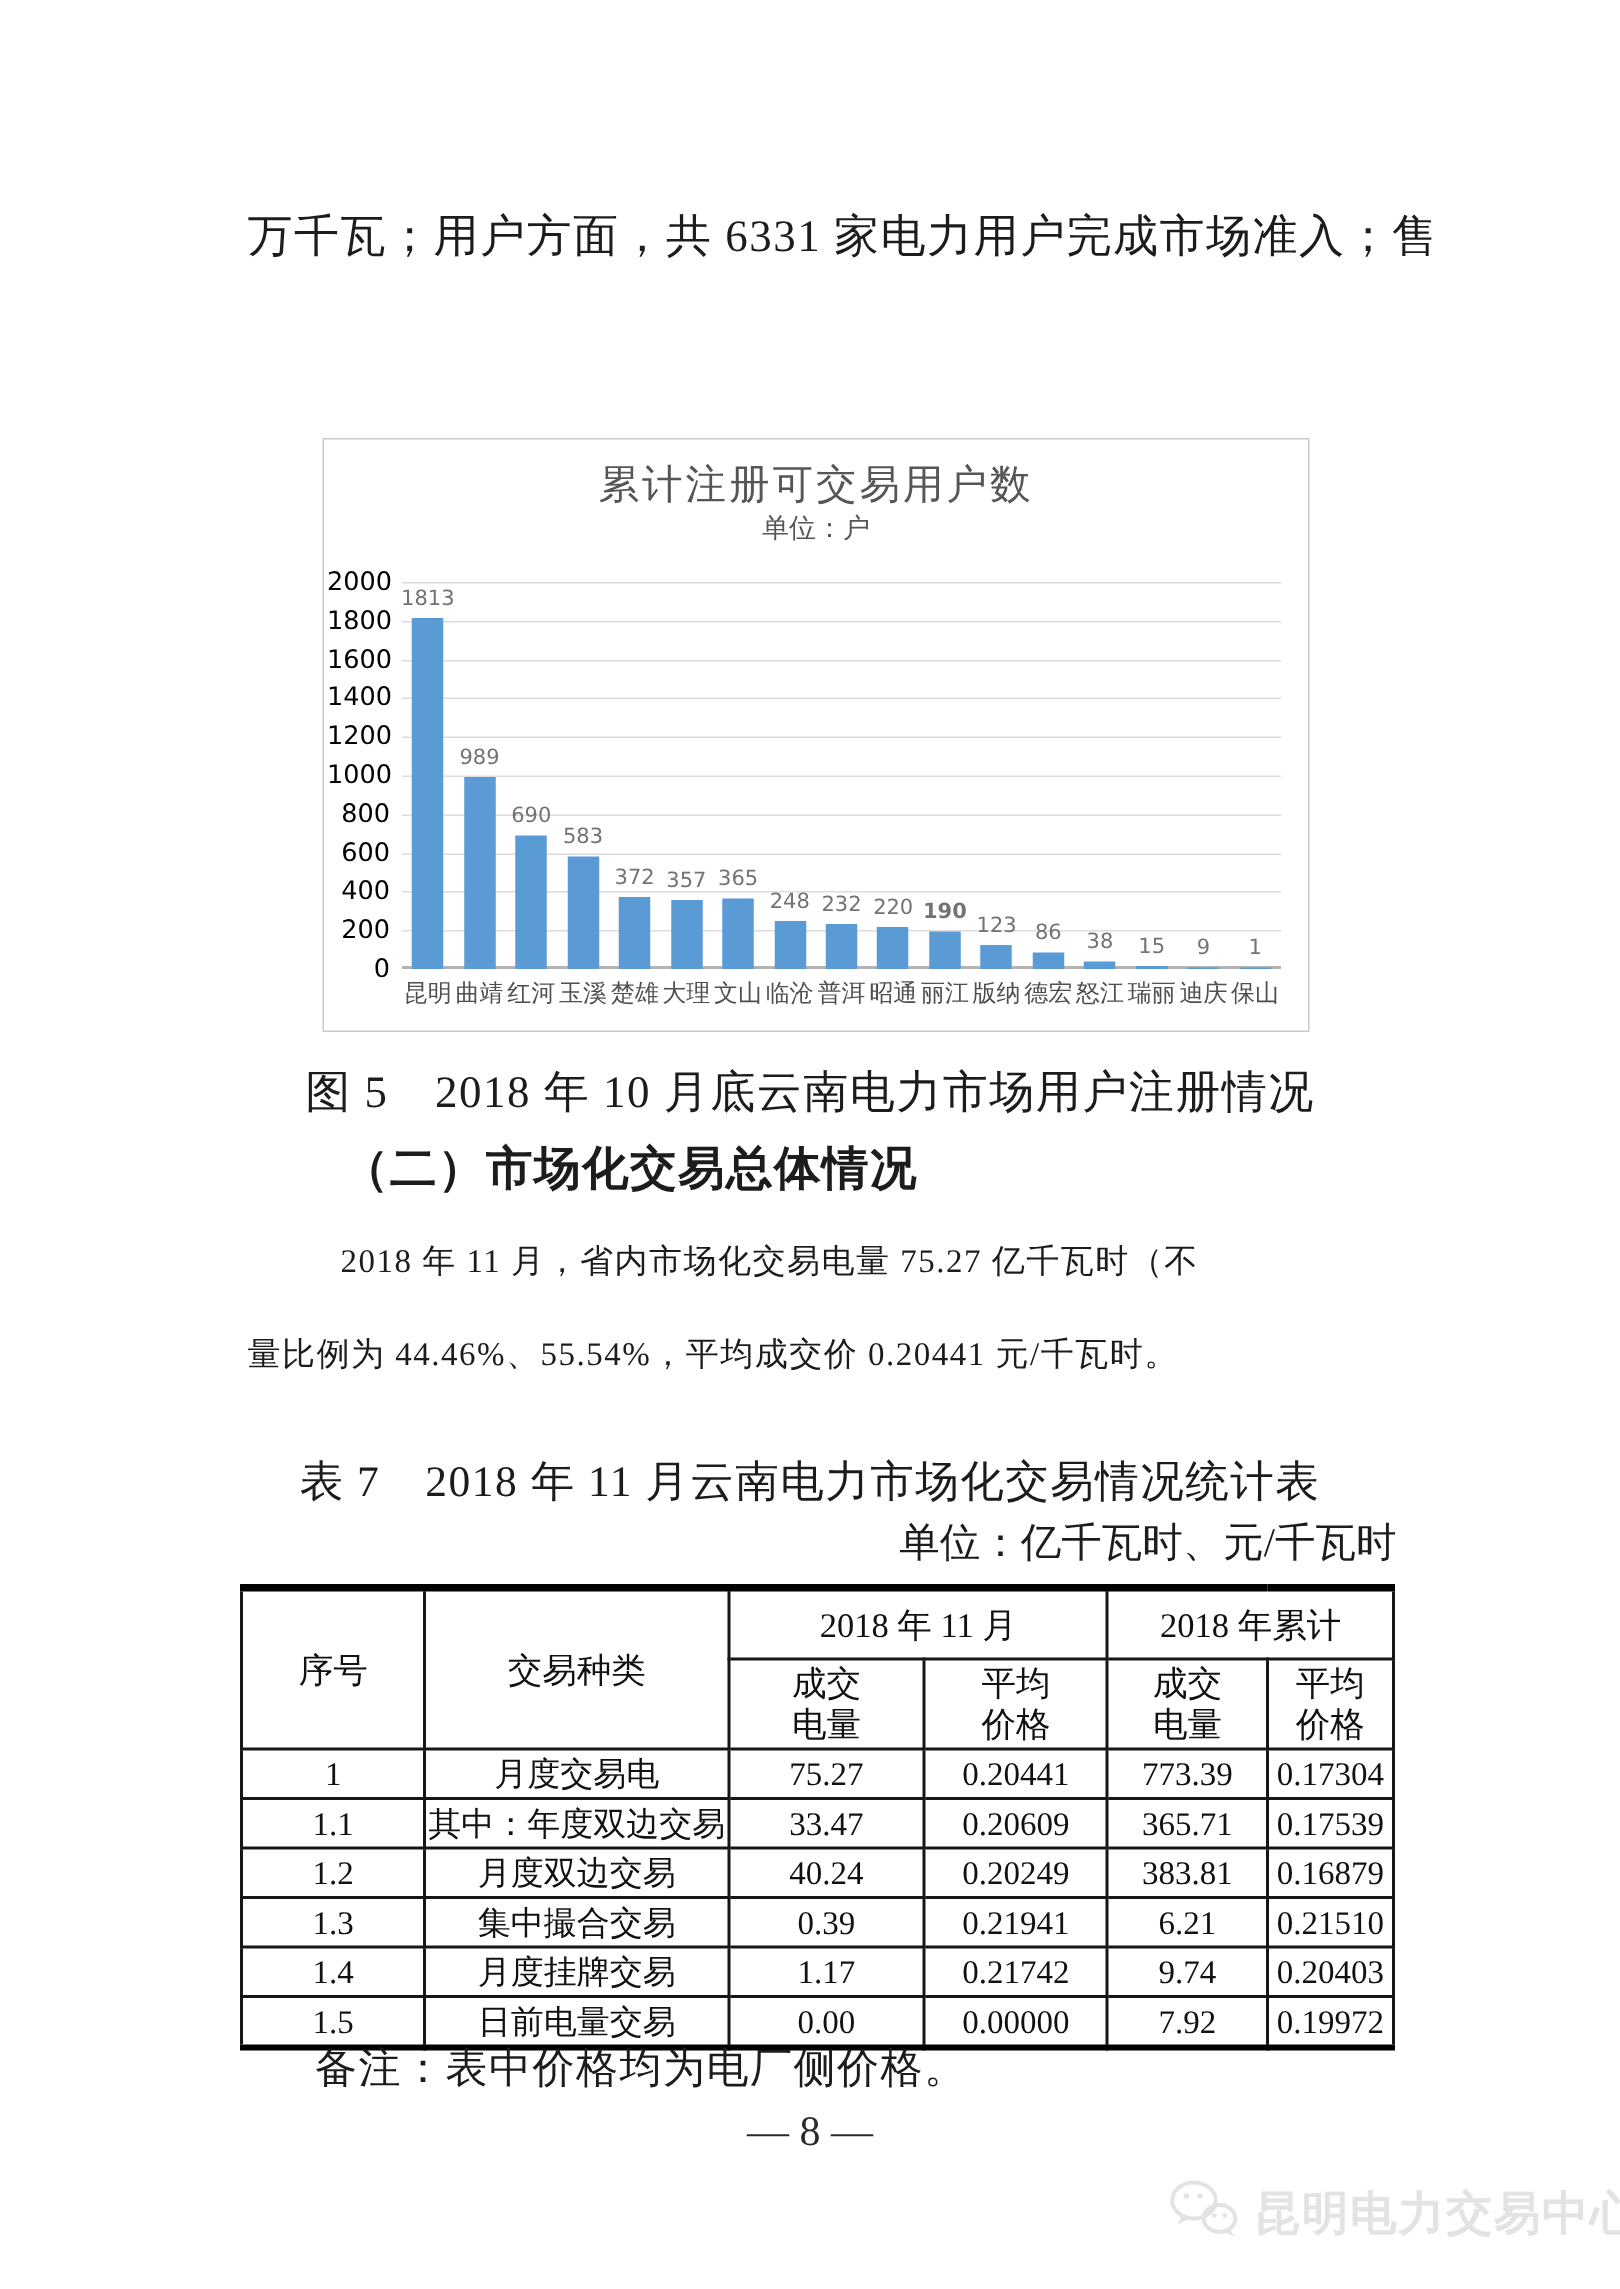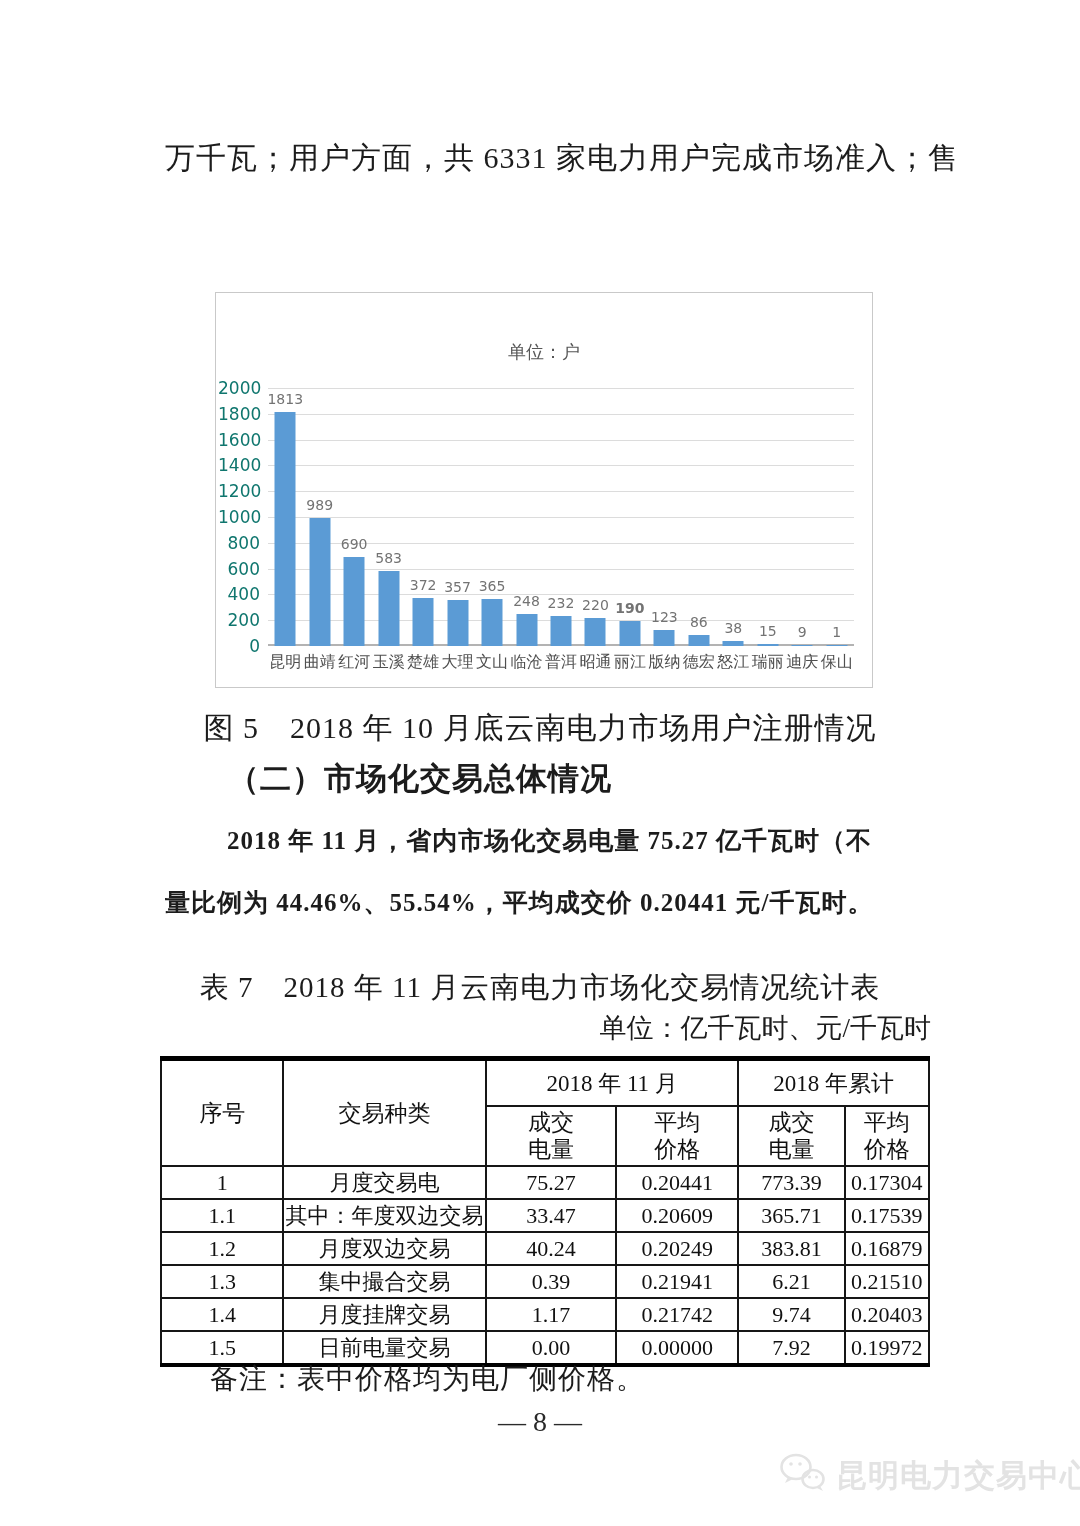--- a/index.html
+++ b/index.html
@@ -12,38 +12,38 @@
   #intro .line{white-space:nowrap;letter-spacing:1px;}
 
   
   #chart-box{left:215px;top:292px;width:658px;height:396px;border:1px solid #c9c9c9;
              box-sizing:border-box;background:#fff;font-family:"DejaVu Sans",sans-serif;}
   #chart-title{position:absolute;left:0;top:12px;width:100%;text-align:center;
                font-size:27px;color:#565656;letter-spacing:2px;}
   #chart-subtitle{position:absolute;left:0;top:47px;width:100%;text-align:center;
                   font-size:18px;color:#565656;}
   #chart-y-axis{position:absolute;left:2px;top:95px;width:46px;height:258px;}
-  .ytick{position:absolute;right:4px;width:42px;text-align:right;font-size:17px;color:#0f766e;}
+  .ytick{position:absolute;right:4px;width:42px;text-align:right;font-size:17px;color:#000000;}
   #chart-plot{position:absolute;left:52px;top:95px;width:586px;height:258px;}
   .gridline{position:absolute;left:0;width:100%;height:1px;background:#dcdcdc;}
   #chart-baseline{position:absolute;left:0;bottom:0;width:100%;height:2px;background:#b3b3b3;}
   #chart-slots{position:absolute;left:0;top:0;width:100%;height:100%;display:flex;}
   .slot{flex:1 1 0;position:relative;}
   .bar{position:absolute;left:50%;transform:translateX(-50%);bottom:0;width:21px;background:#5b9bd5;}
   .bar-val{position:absolute;left:50%;transform:translateX(-50%);font-size:14px;color:#737373;
            white-space:nowrap;}
   #chart-x-labels{position:absolute;left:52px;top:359px;width:586px;display:flex;}
   .xlab{flex:1 1 0;text-align:center;font-size:16px;color:#4f4f4f;white-space:nowrap;
         font-family:"Liberation Serif",serif;}
 
   
   #figure-caption{left:0;top:708px;width:1080px;text-align:center;font-size:30px;letter-spacing:1px;}
   #section-heading{left:228px;top:758px;font-size:31px;font-weight:bold;
                    font-family:"Liberation Sans",sans-serif;letter-spacing:1px;}
-  #body-para{left:165px;top:810px;width:770px;font-size:25px;line-height:62px;font-weight:bold;}
+  #body-para{left:165px;top:810px;width:770px;font-size:22px;line-height:62px;}
   #body-para .line{white-space:nowrap;letter-spacing:1px;}
   #body-para .line.indent{padding-left:62px;}
   #table-title{left:0;top:968px;width:1080px;text-align:center;font-size:29px;letter-spacing:1px;}
   #unit-note{left:165px;top:1010px;width:766px;text-align:right;font-size:27px;}
 
   
   #stats-table{left:160px;top:1056px;}
   #stats-table table{border-collapse:collapse;table-layout:fixed;width:770px;
                      border-top:5px solid #000;border-bottom:4px solid #000;
                      font-size:22px;color:#111;}
@@ -68,20 +68,21 @@
 </head>
 <body>
 
 <div id="page">
 
   <div id="intro" class="abs">
     <div class="line">万千瓦；用户方面，共 6331 家电力用户完成市场准入；售</div>
   </div>
 
   <div id="chart-box" class="abs">
+    <div id="chart-title">累计注册可交易用户数</div>
     <div id="chart-subtitle">单位：户</div>
     <div id="chart-y-axis">
         <div class="ytick" style="top: -10px;">2000</div>
         <div class="ytick" style="top: 15.8px;">1800</div>
         <div class="ytick" style="top: 41.6px;">1600</div>
         <div class="ytick" style="top: 67.4px;">1400</div>
         <div class="ytick" style="top: 93.2px;">1200</div>
         <div class="ytick" style="top: 119px;">1000</div>
         <div class="ytick" style="top: 144.8px;">800</div>
         <div class="ytick" style="top: 170.6px;">600</div>

